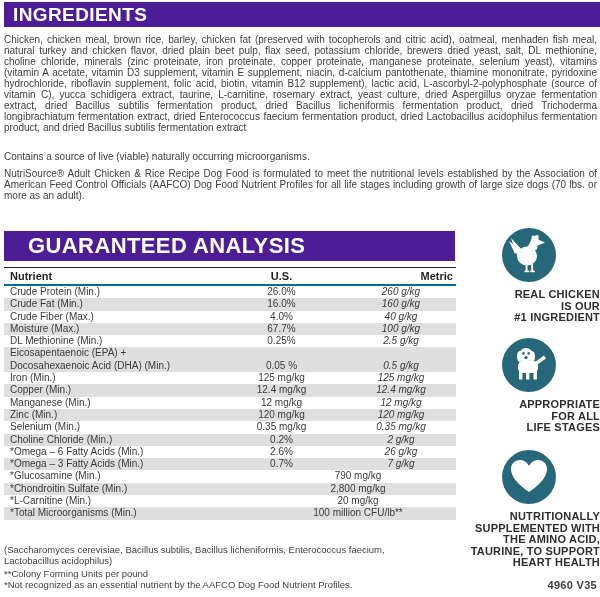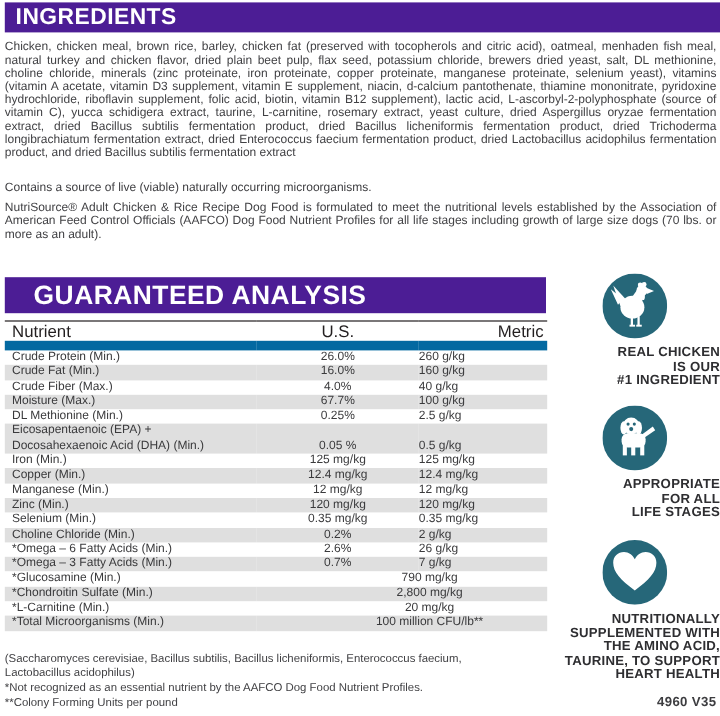--- a/index.html
+++ b/index.html
@@ -21,30 +21,30 @@
   .para { position:absolute; left:4px; width:593px; font-size:10px;
     line-height:11px; text-align:justify; color:#414144; }
   .p-ingredients { top:34px; }
   .p-contains { top:151px; text-align:left; }
   .p-aafco { top:168px; }
 
   
   .ga-table-wrap { position:absolute; left:4px; top:267px; width:452px; }
   table.ga { width:100%; border-collapse:collapse; table-layout:fixed; }
   table.ga col.c1 { width:210px; } table.ga col.c2 { width:135px; } table.ga col.c3 { width:107px; }
-  table.ga thead th { font-size:14px; font-weight:normal; color:#231f20;
+  table.ga thead th { font-size:11px; font-weight:bold; color:#231f20;
     height:16px; line-height:16px; vertical-align:middle;
-    border-top:1px solid #231f20; border-bottom:8px solid #0369a1; }
+    border-top:1px solid #231f20; border-bottom:2px solid #0369a1; }
   th.h-nutrient { text-align:left; padding-left:6px; }
   th.h-us { text-align:center; }
   th.h-metric { text-align:right; padding-right:3px; }
   table.ga tbody td { font-size:10px; line-height:12.3px; color:#3a3a3c; }
   td.c-nutrient { text-align:left; padding-left:6px; white-space:pre-line; }
   td.c-us { text-align:center; }
-  td.c-metric { text-align:left; padding-right:3px; }
+  td.c-metric { text-align:center; padding-right:3px;font-style:italic; }
   td.c-span { text-align:center; padding-left:46px; }
   tbody tr:nth-child(even) { background:#dfdfdf; }
   tr.two-line td { vertical-align:bottom; }
 
   
   .footnotes { position:absolute; left:4px; top:545px; width:452px;
     font-size:9.5px; line-height:10.5px; color:#414144; }
   .footnotes .note { white-space:pre-line; }
   .footnotes .note1 { margin-bottom:3px; }
   .footnotes .note2 { margin-bottom:1px; }
@@ -174,22 +174,22 @@
           <td class="c-nutrient">*Total Microorganisms (Min.)</td>
           <td class="c-span" colspan="2">100 million CFU/lb**</td>
         </tr>
       </tbody>
     </table>
   </div>
 
   <div class="footnotes">
     <div class="note note1">(Saccharomyces cerevisiae, Bacillus subtilis, Bacillus licheniformis, Enterococcus faecium,
 Lactobacillus acidophilus)</div>
+    <div class="note">**Colony Forming Units per pound</div>
     <div class="note note2">*Not recognized as an essential nutrient by the AAFCO Dog Food Nutrient Profiles.</div>
-    <div class="note">**Colony Forming Units per pound</div>
   </div>
 
   <div class="badge badge-chicken">
     <svg width="54" height="54" viewBox="0 0 54 54">
       <circle cx="27" cy="27" r="27" fill="#266779"></circle>
       <g fill="#ffffff">
         <circle cx="31.5" cy="9.5" r="2"></circle>
         <circle cx="34.8" cy="9" r="2"></circle>
         <circle cx="33" cy="14" r="4.6"></circle>
         <polygon points="37,12 43,14.5 37,17"></polygon>

